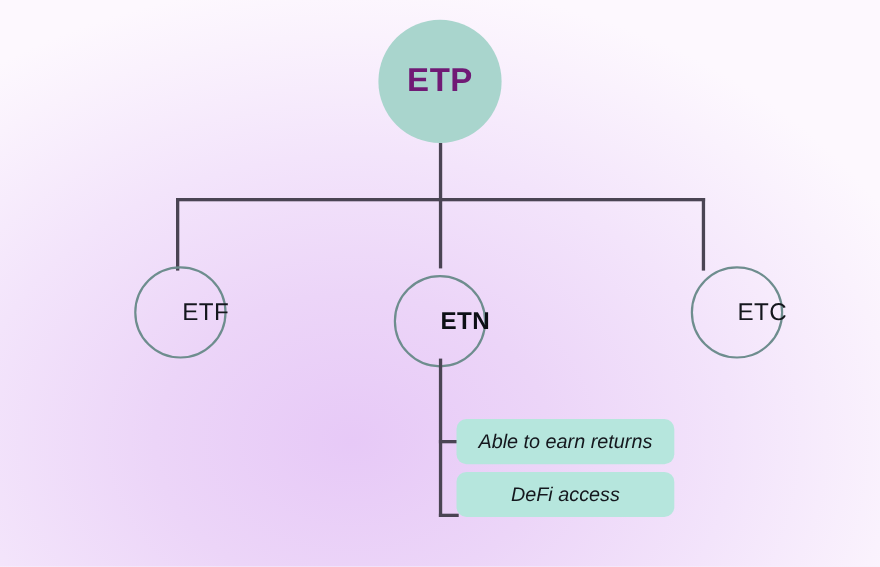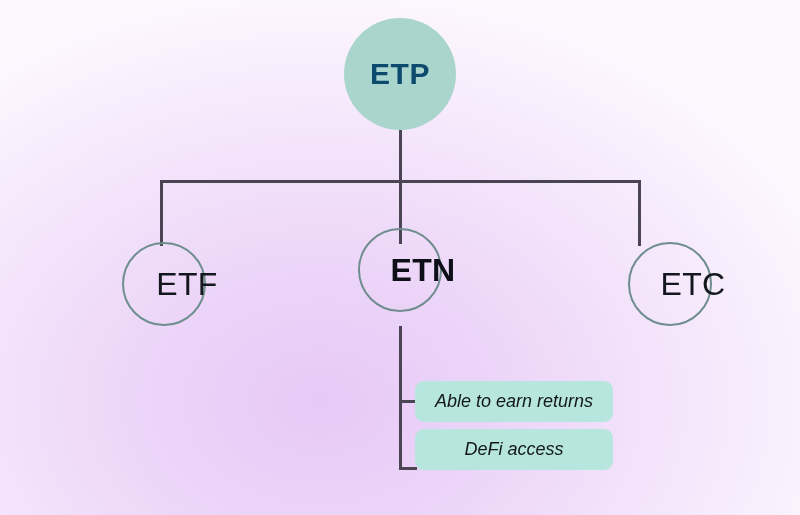--- a/index.html
+++ b/index.html
@@ -44,43 +44,43 @@
   .node-root {
     width: 112px;
     height: 112px;
     left: 344px;
     top: 18px;
     background: #a9d5cd;
   }
   .node-root .node-label {
     font-size: 30px;
     font-weight: bold;
-    color: #0c4a6e;
+    color: #701a75;
     letter-spacing: 0.5px;
   }
 
   .node-child {
     width: 84px;
     height: 84px;
     border: 2.5px solid #6e8d8e;
     background: transparent;
   }
   .node-child .node-label {
-    font-size: 32px;
+    font-size: 22px;
     color: #14171d;
     letter-spacing: 0.3px;
     margin-left: 46px;
   }
   .node-child .node-label.bold {
     font-weight: bold;
     color: #0d1016;
   }
 
   #node-etf { left: 122px; top: 242px; }
-  #node-etn { left: 358px; top: 228px; }
+  #node-etn { left: 358px; top: 250px; }
   #node-etc { left: 628px; top: 242px; }
 
   
   .leaf-box {
     position: absolute;
     left: 415px;
     width: 198px;
     height: 41px;
     background: #b6e6dd;
     border-radius: 9px;

